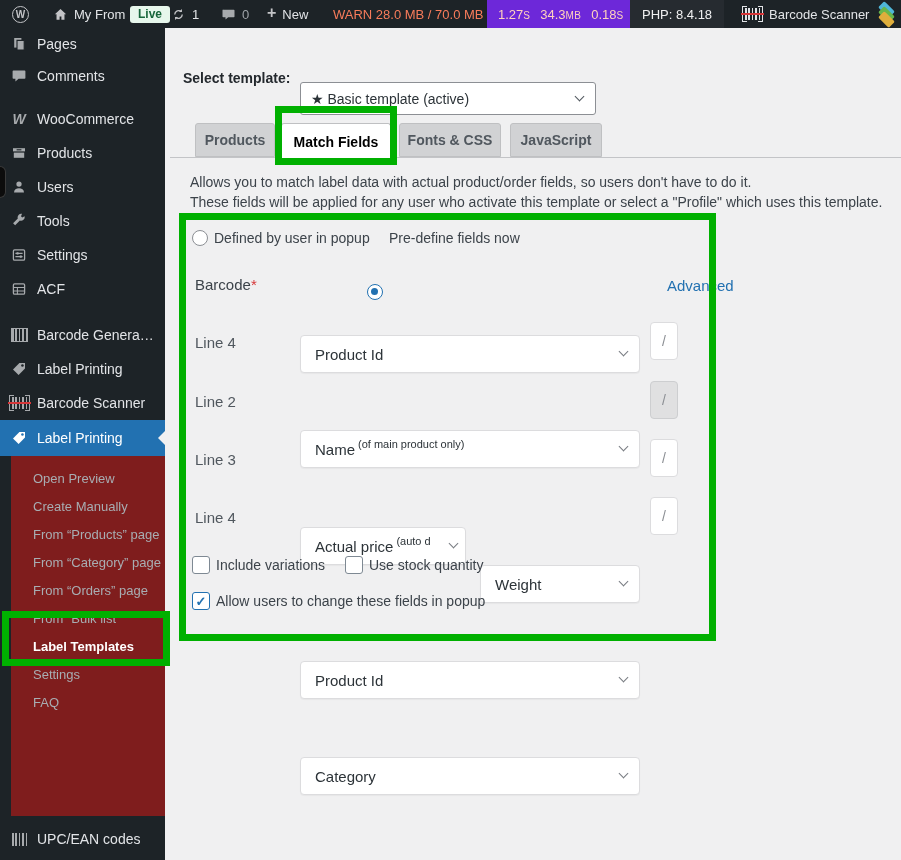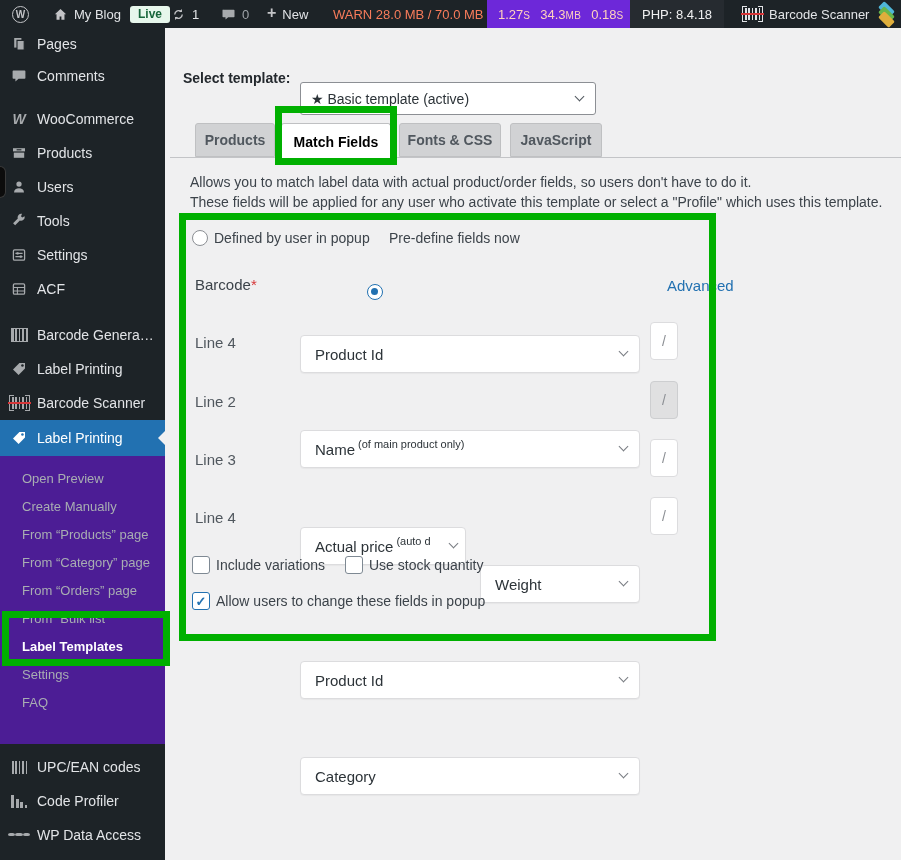--- a/index.html
+++ b/index.html
@@ -38,21 +38,21 @@
   
   .sidebar { position:absolute; left:0; top:28px; width:165px; height:832px; background:#1d2327;
     color:#e2e4e7; font-size:14px; z-index:10; }
   .m-item { height:34px; display:flex; align-items:center; gap:7px; padding-left:8px; cursor:pointer; }
   .m-item .mi { width:22px; display:flex; justify-content:center; color:#a7aaad; flex:0 0 22px; }
   .m-sep { height:10px; } .m-sep2 { height:12px; }
   .m-item.active { background:#2271b1; color:#fff; height:36px; position:relative; }
   .m-item.active .mi { color:#fff; }
   .m-item.active::after { content:""; position:absolute; right:0; top:50%; transform:translateY(-50%);
     border:7px solid transparent; border-right-color:#f0f0f1; }
-  .submenu { background:#4c1d95; padding:8px 0 0; height:288px; }
+  .submenu { background:#7f1d1d; padding:8px 0 0; height:360px;margin-left:11px; }
   .sm-item { height:28px; display:flex; align-items:center; padding-left:22px; color:#a8adb2;
     font-size:13px; cursor:pointer; }
   .sm-item.current { color:#fff; font-weight:700; }
   .bottom-group { padding-top:6px; }
   .notch { position:absolute; left:0; top:166px; width:6px; height:32px; background:#0c0c0c;
     border:1px solid #3a3a3a; border-left:none; border-radius:0 6px 6px 0; z-index:20; }
   .wicon { font-weight:800; font-size:14px; color:#a7aaad; font-style:italic; }
   .bars { display:flex; align-items:flex-end; gap:1.5px; height:13px; }
   .bars i { display:block; width:3px; background:#a7aaad; }
   .bars .b1{height:13px;} .bars .b2{height:9px;} .bars .b3{height:6px;}
@@ -101,21 +101,21 @@
 <body>
 
 <div class="topbar">
   <div class="tb-item" style="left:12px;">
     <span class="wp-circle">W</span>
   </div>
   <div class="tb-item" style="left:53px;">
     <svg width="15" height="15" viewBox="0 0 20 20">
         <path d="M10 2.5 2.5 9.5h2.2V17h4.1v-4.3h2.4V17h4.1V9.5h2.2z" fill="#c3c4c7"></path>
       </svg>
-    <span>My Blog</span>
+    <span>My From</span>
   </div>
   <div class="tb-item" style="left:130px;">
     <span class="live-badge">Live</span>
   </div>
   <div class="tb-item" style="left:171px;">
     <svg width="15" height="15" viewBox="0 0 20 20">
       <path d="M5 10a5.2 5.2 0 0 1 8.8-3.7" fill="none" stroke="#c3c4c7" stroke-width="1.8"></path>
       <path d="M14.6 2.8v4h-4z" fill="#c3c4c7"></path>
       <path d="M15 10a5.2 5.2 0 0 1-8.8 3.7" fill="none" stroke="#c3c4c7" stroke-width="1.8"></path>
       <path d="M5.4 17.2v-4h4z" fill="#c3c4c7"></path>

